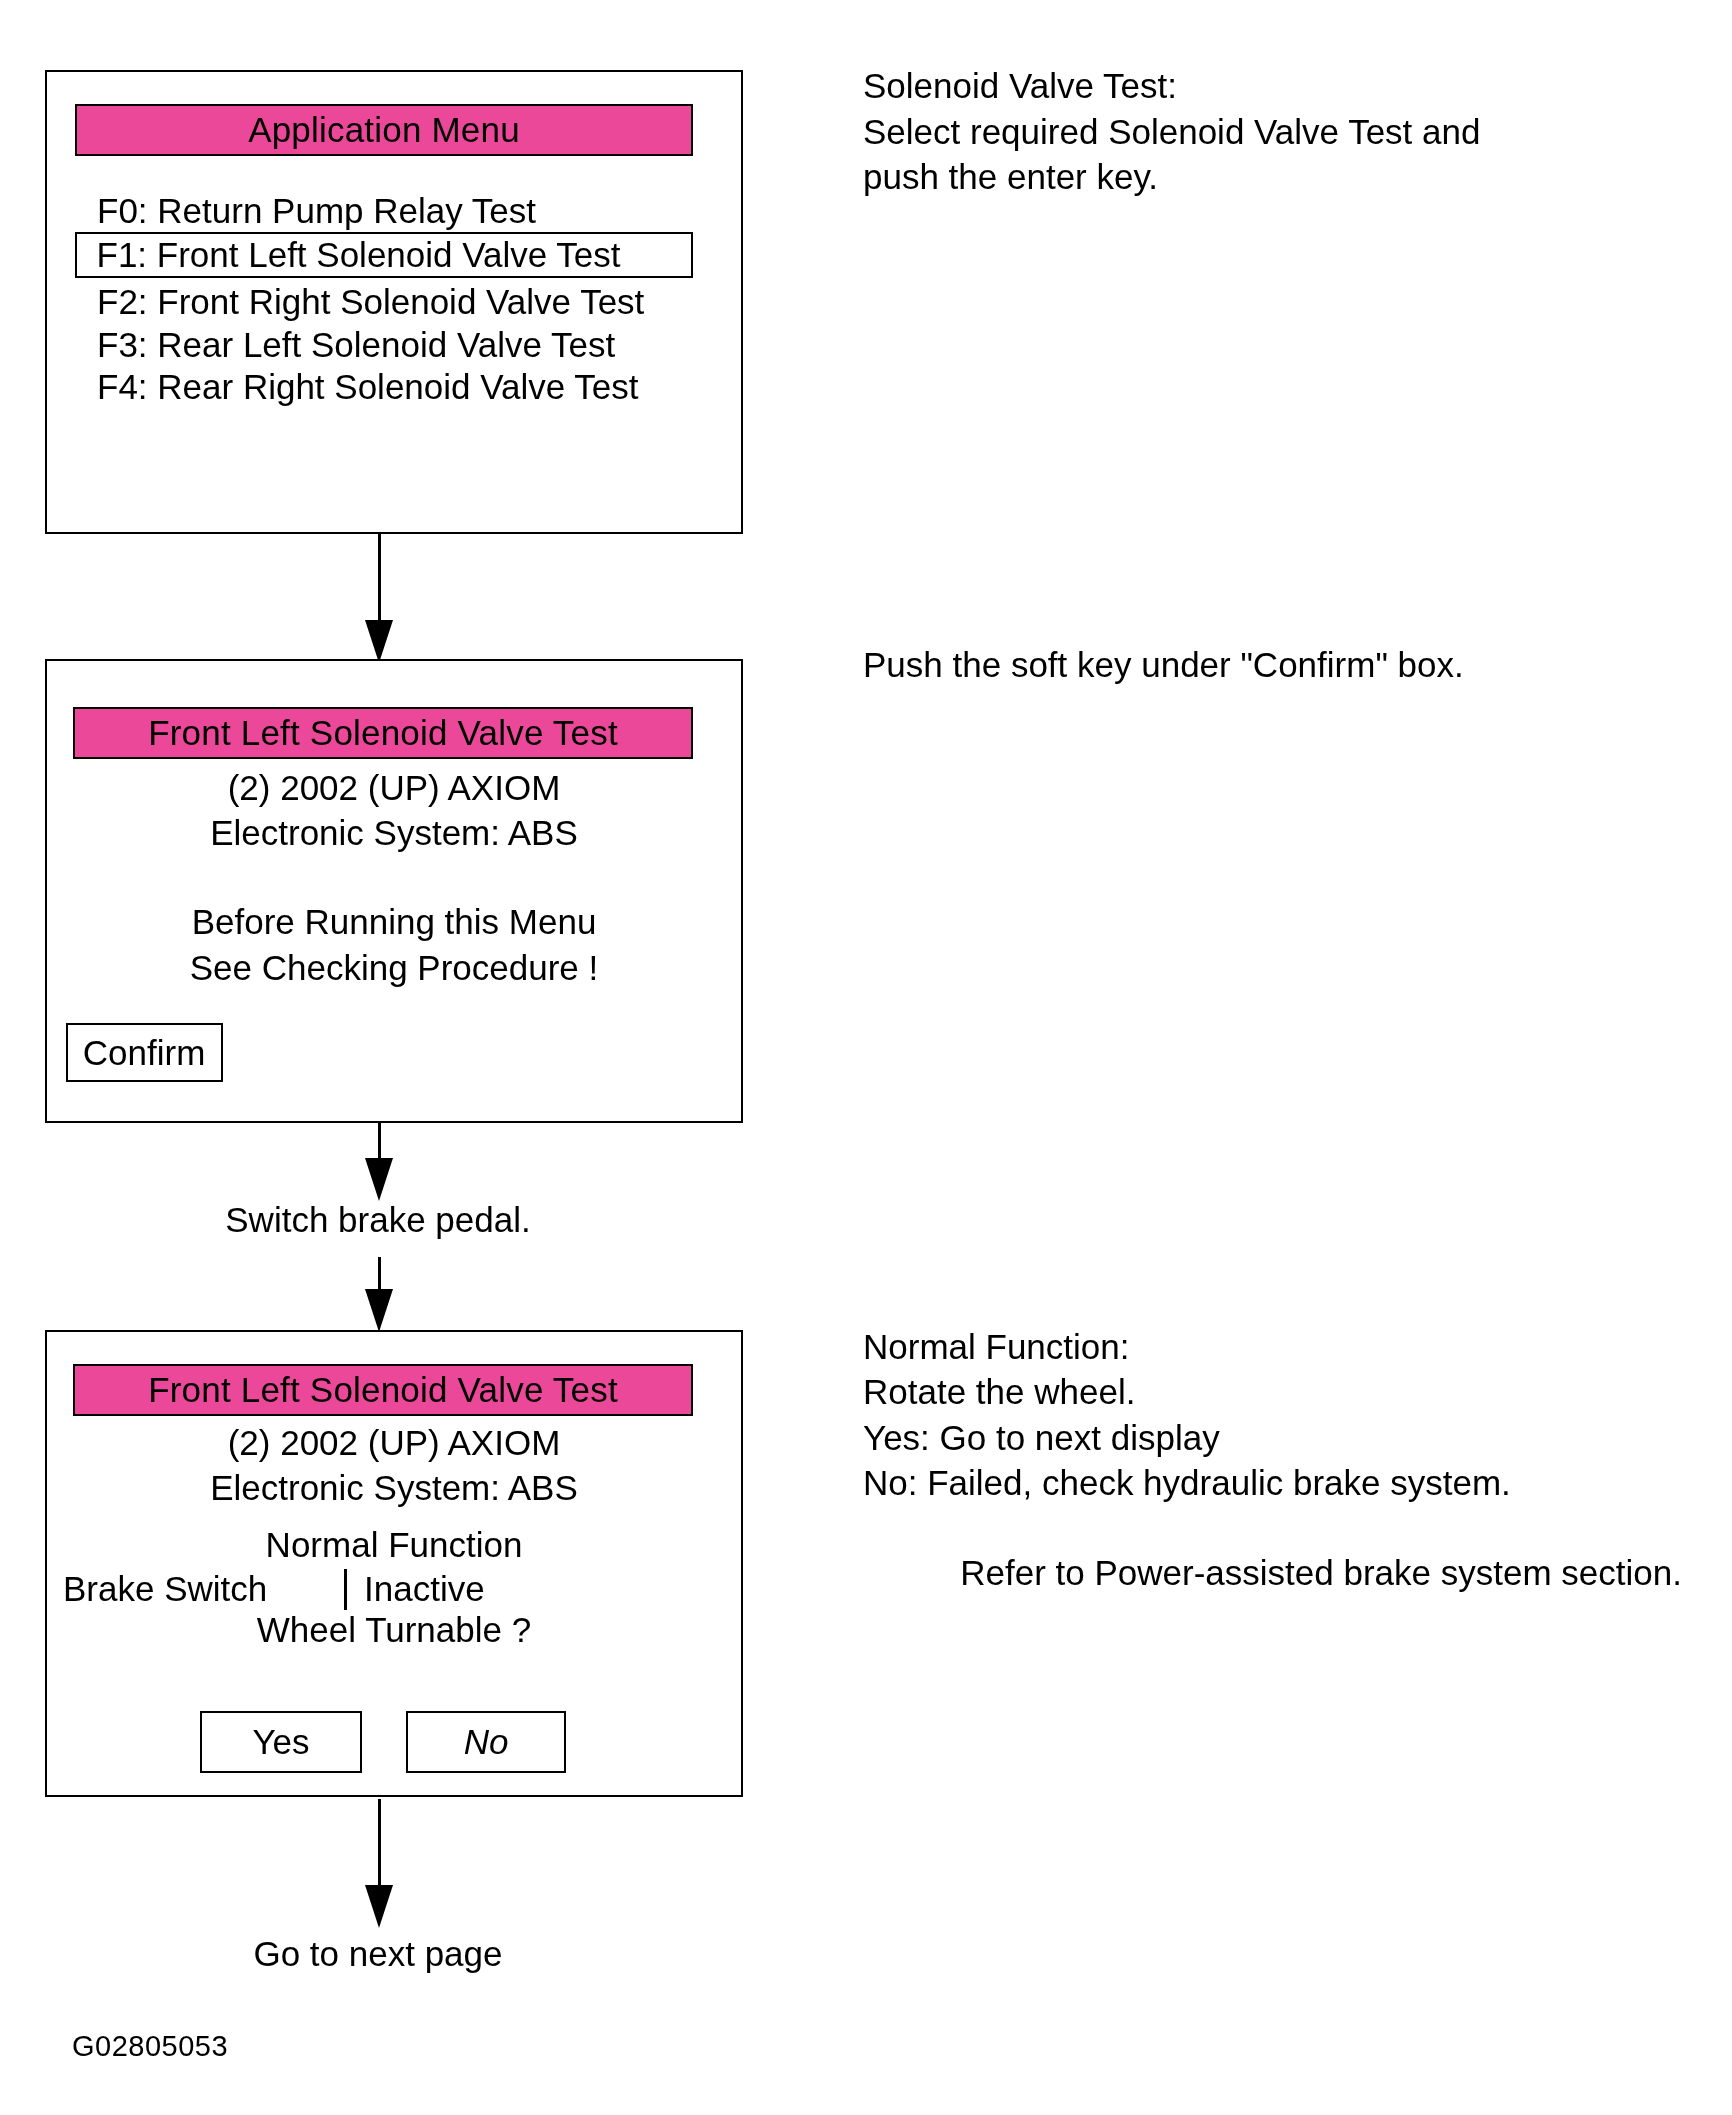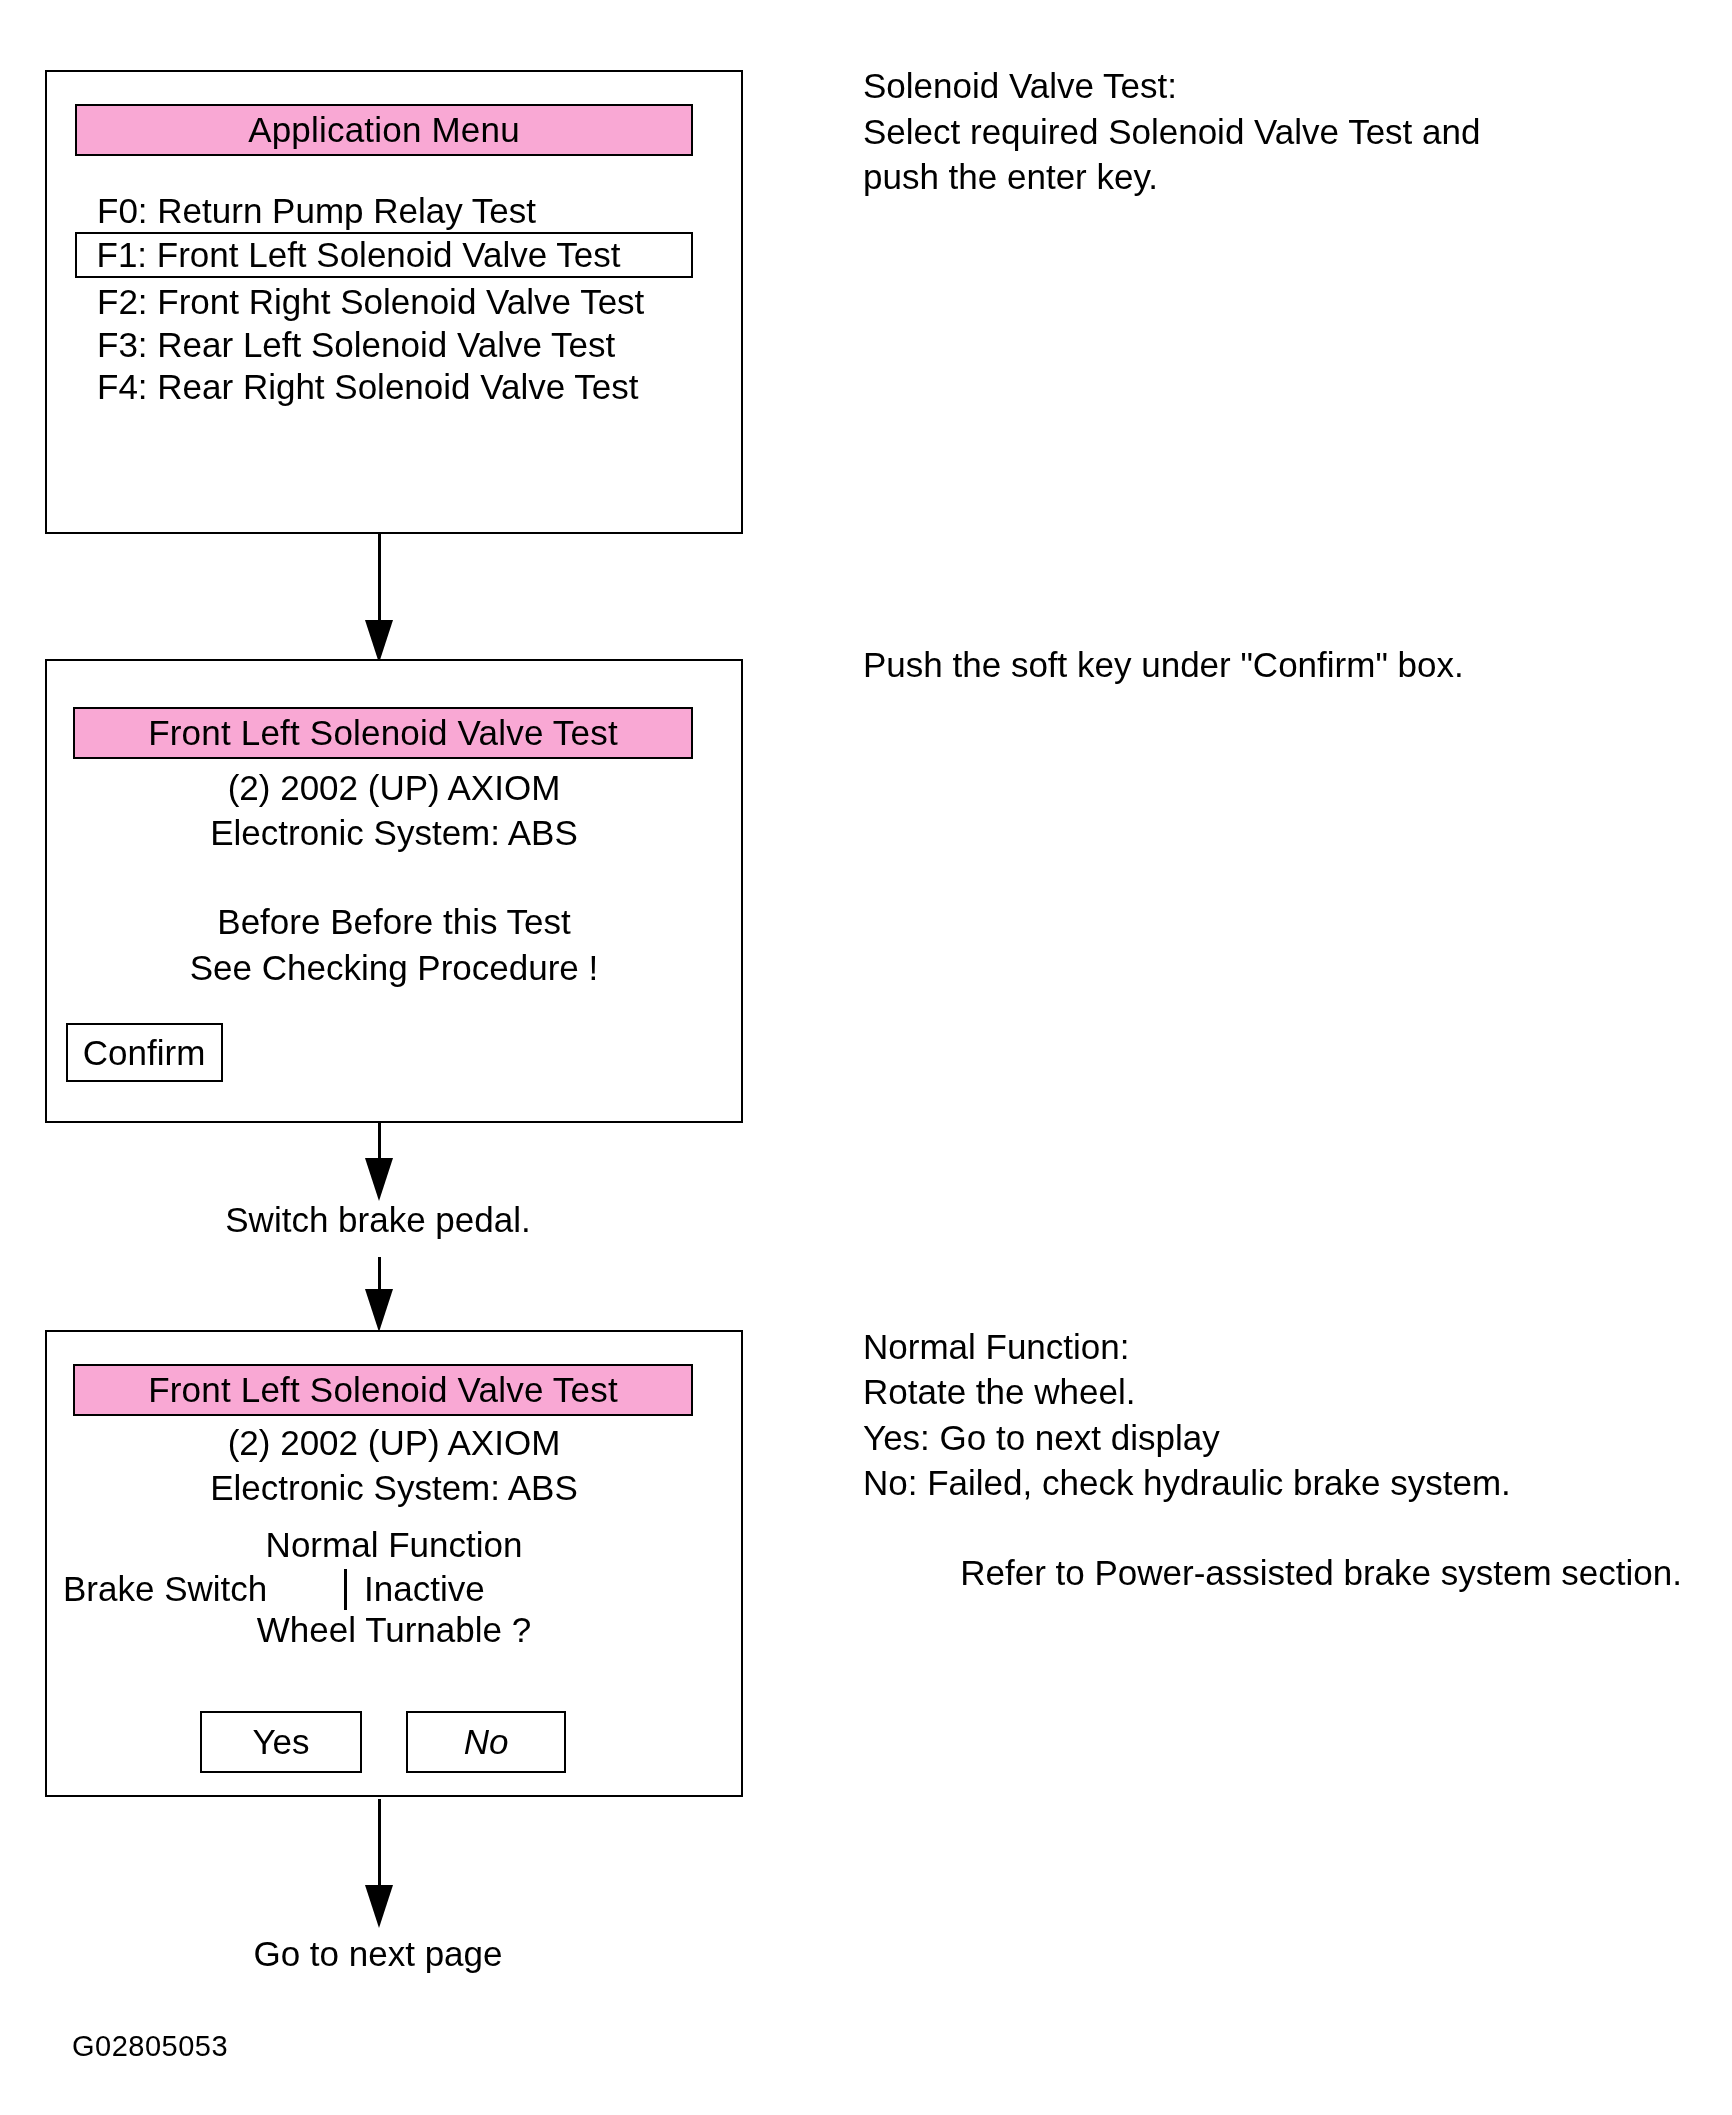--- a/index.html
+++ b/index.html
@@ -27,21 +27,21 @@
   
   .title-bar {
     position: absolute;
     border: 2.8px solid #000;
     box-sizing: border-box;
     display: flex;
     align-items: center;
     justify-content: center;
     font-size: 35px;
     letter-spacing: 0.2px;
-    background: #f9a8d4;
+    background: #ec4899;
   }
 
   
   .menu-row {
     position: absolute;
     font-size: 35px;
     white-space: nowrap;
     display: flex;
     align-items: center;
   }
@@ -184,21 +184,21 @@
 
   <div class="screen-line" style="left:0; top:107px;">
     <span>(2) 2002  (UP) AXIOM</span>
   </div>
 
   <div class="screen-line" style="left:0; top:152px;">
     <span>Electronic System: ABS</span>
   </div>
 
   <div class="screen-line" style="left:0; top:241px;">
-    <span>Before Before this Test</span>
+    <span>Before Running this Menu</span>
   </div>
 
   <div class="screen-line" style="left:0; top:287px;">
     <span>See Checking Procedure !</span>
   </div>
 
   <div class="softkey" style="left:18.6px; top:362px; width:157px; height:59px;">
     <span>Confirm</span>
   </div>
 </div>

